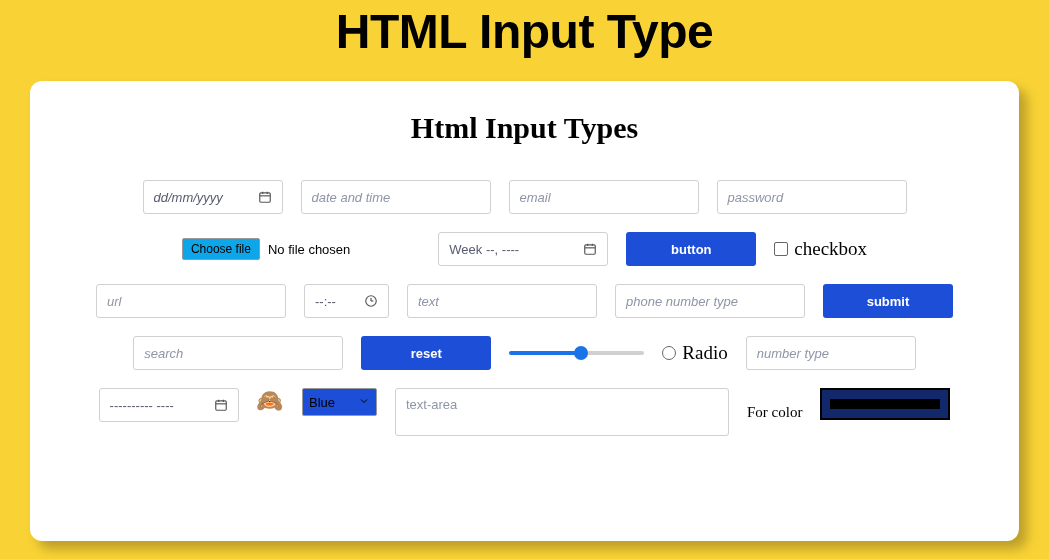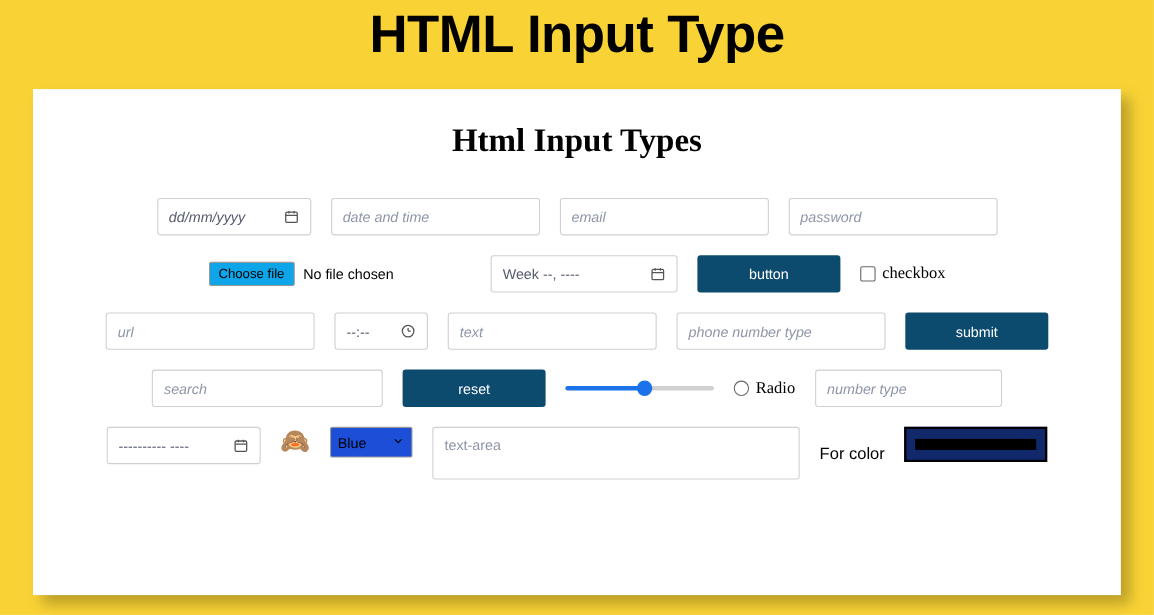--- a/index.html
+++ b/index.html
@@ -17,20 +17,21 @@
       color: #000;
       padding: 4px 0 22px 0;
       letter-spacing: -0.5px;
     }
     .card {
       background: #fff;
       margin: 0 30px;
       padding: 30px 20px 20px 20px;
       box-shadow: 8px 8px 12px rgba(0,0,0,0.25);
       height: 460px;
+      border-radius: 12px;
     }
     .card-title {
       text-align: center;
       font-family: Georgia, "Times New Roman", serif;
       font-size: 30px;
       font-weight: bold;
       color: #000;
       margin-bottom: 35px;
     }
     .row {
@@ -47,24 +48,24 @@
       font-size: 13px;
       color: #565a6e;
       background: #fff;
       height: 34px;
       display: flex;
       align-items: center;
       justify-content: space-between;
     }
     .input.placeholder { color: #8e95a7; font-style: italic; }
     .btn-dark {
-      background: #0c4a6e;
+      background: #1d4ed8;
       color: #fff;
       font-size: 13px;
-      font-weight: normal;
+      font-weight: bold;
       border: none;
       border-radius: 3px;
       padding: 10px 20px;
       height: 34px;
       display: flex;
       align-items: center;
       justify-content: center;
       cursor: pointer;
     }
     .file-btn {
@@ -78,21 +79,21 @@
     .file-text {
       font-size: 13px;
       color: #000;
       margin-left: 8px;
     }
     .checkbox-wrap, .radio-wrap {
       display: flex;
       align-items: center;
       gap: 6px;
       font-family: Georgia, serif;
-      font-size: 15px;
+      font-size: 19px;
       color: #000;
     }
     .checkbox-box {
       width: 14px;
       height: 14px;
       border: 1px solid #666;
       border-radius: 2px;
       display: inline-block;
     }
     .radio-circle {
@@ -173,21 +174,21 @@
     }
     .color-swatch-inner {
       width: 110px;
       height: 10px;
       background: #000;
     }
     .emoji {
       font-size: 22px;
     }
     .label-serif {
-      font-family: Liberation Sans, sans-serif;
+      font-family: Liberation Serif, serif;
       font-size: 15px;
       color: #000;
     }
   </style>
 </head>
 <body>
 
 <div class="page-title">HTML Input Type</div>
 
 <div class="card">

